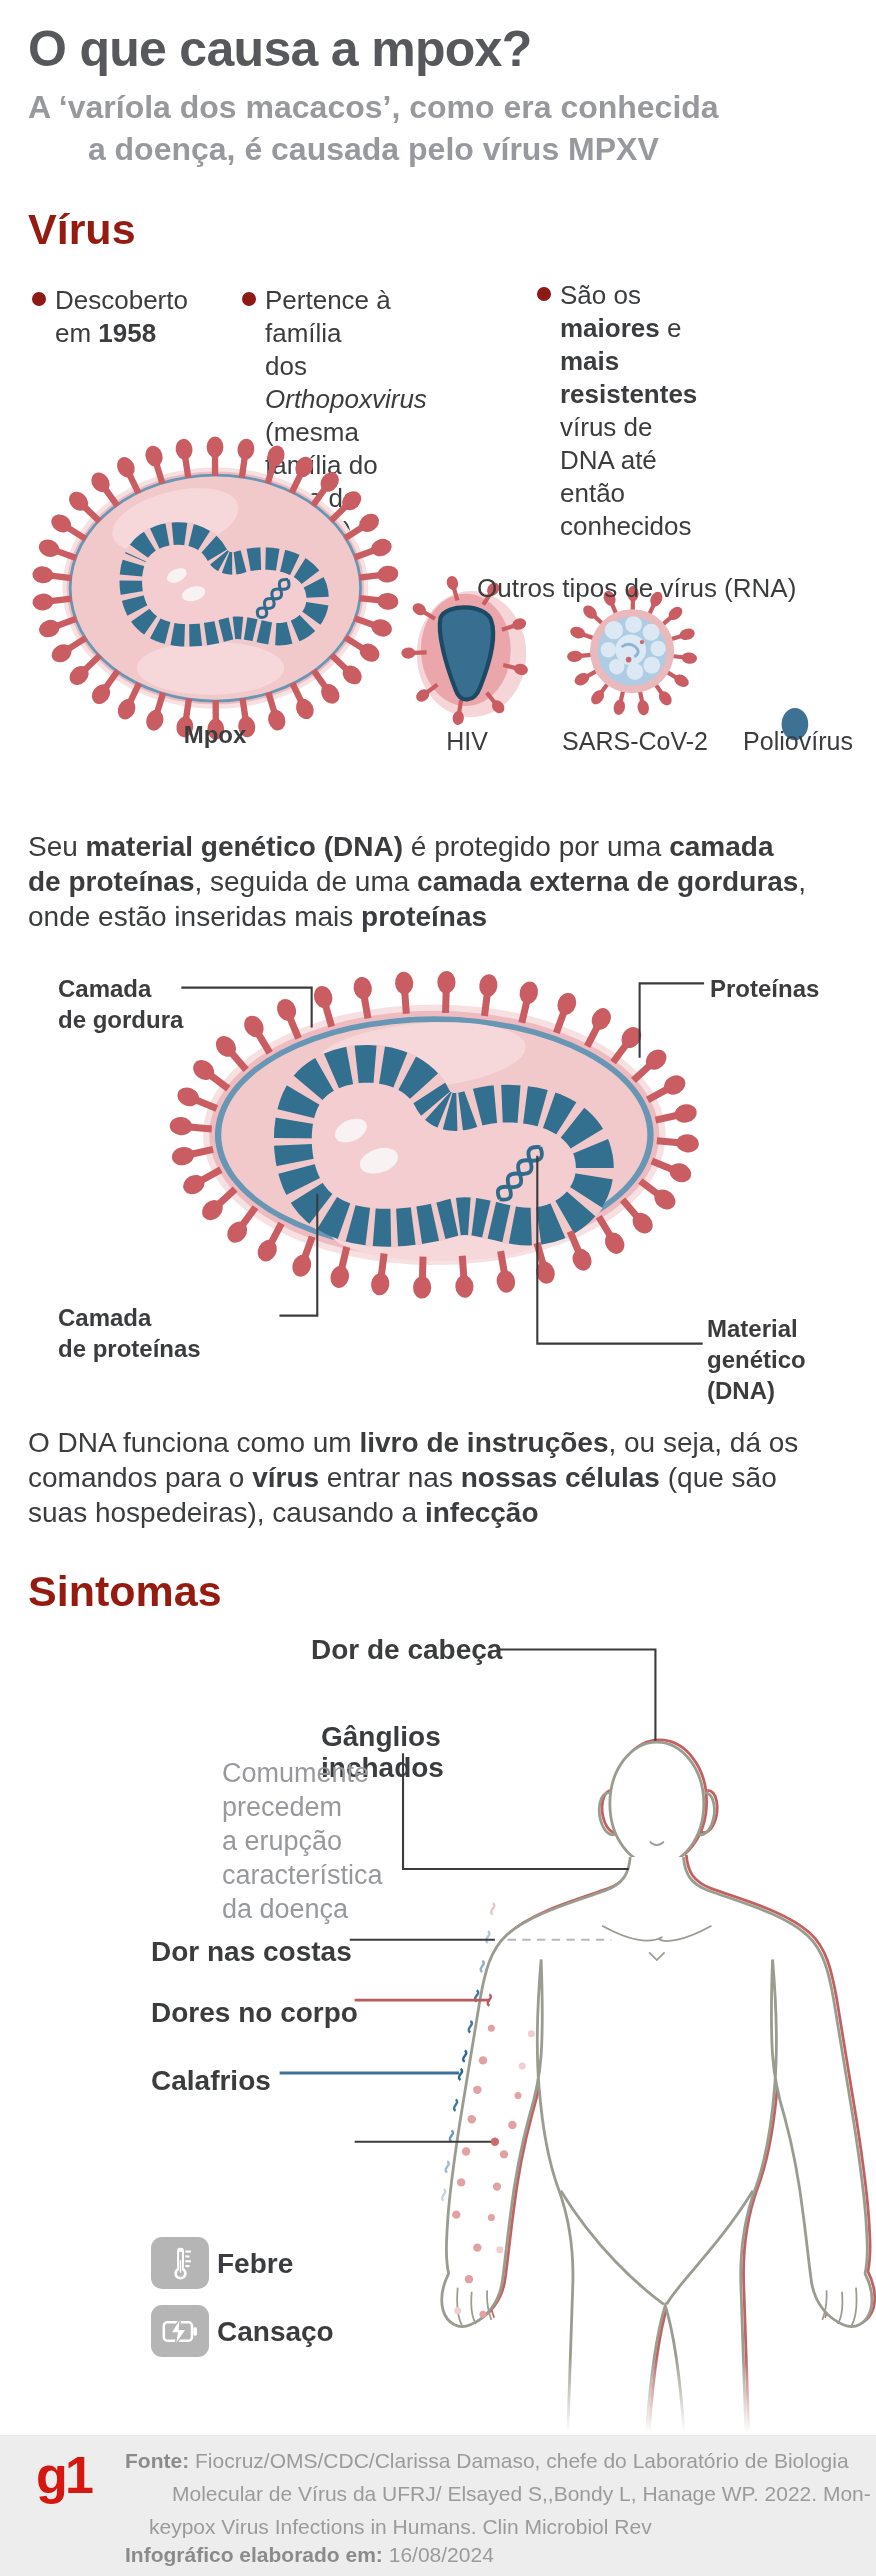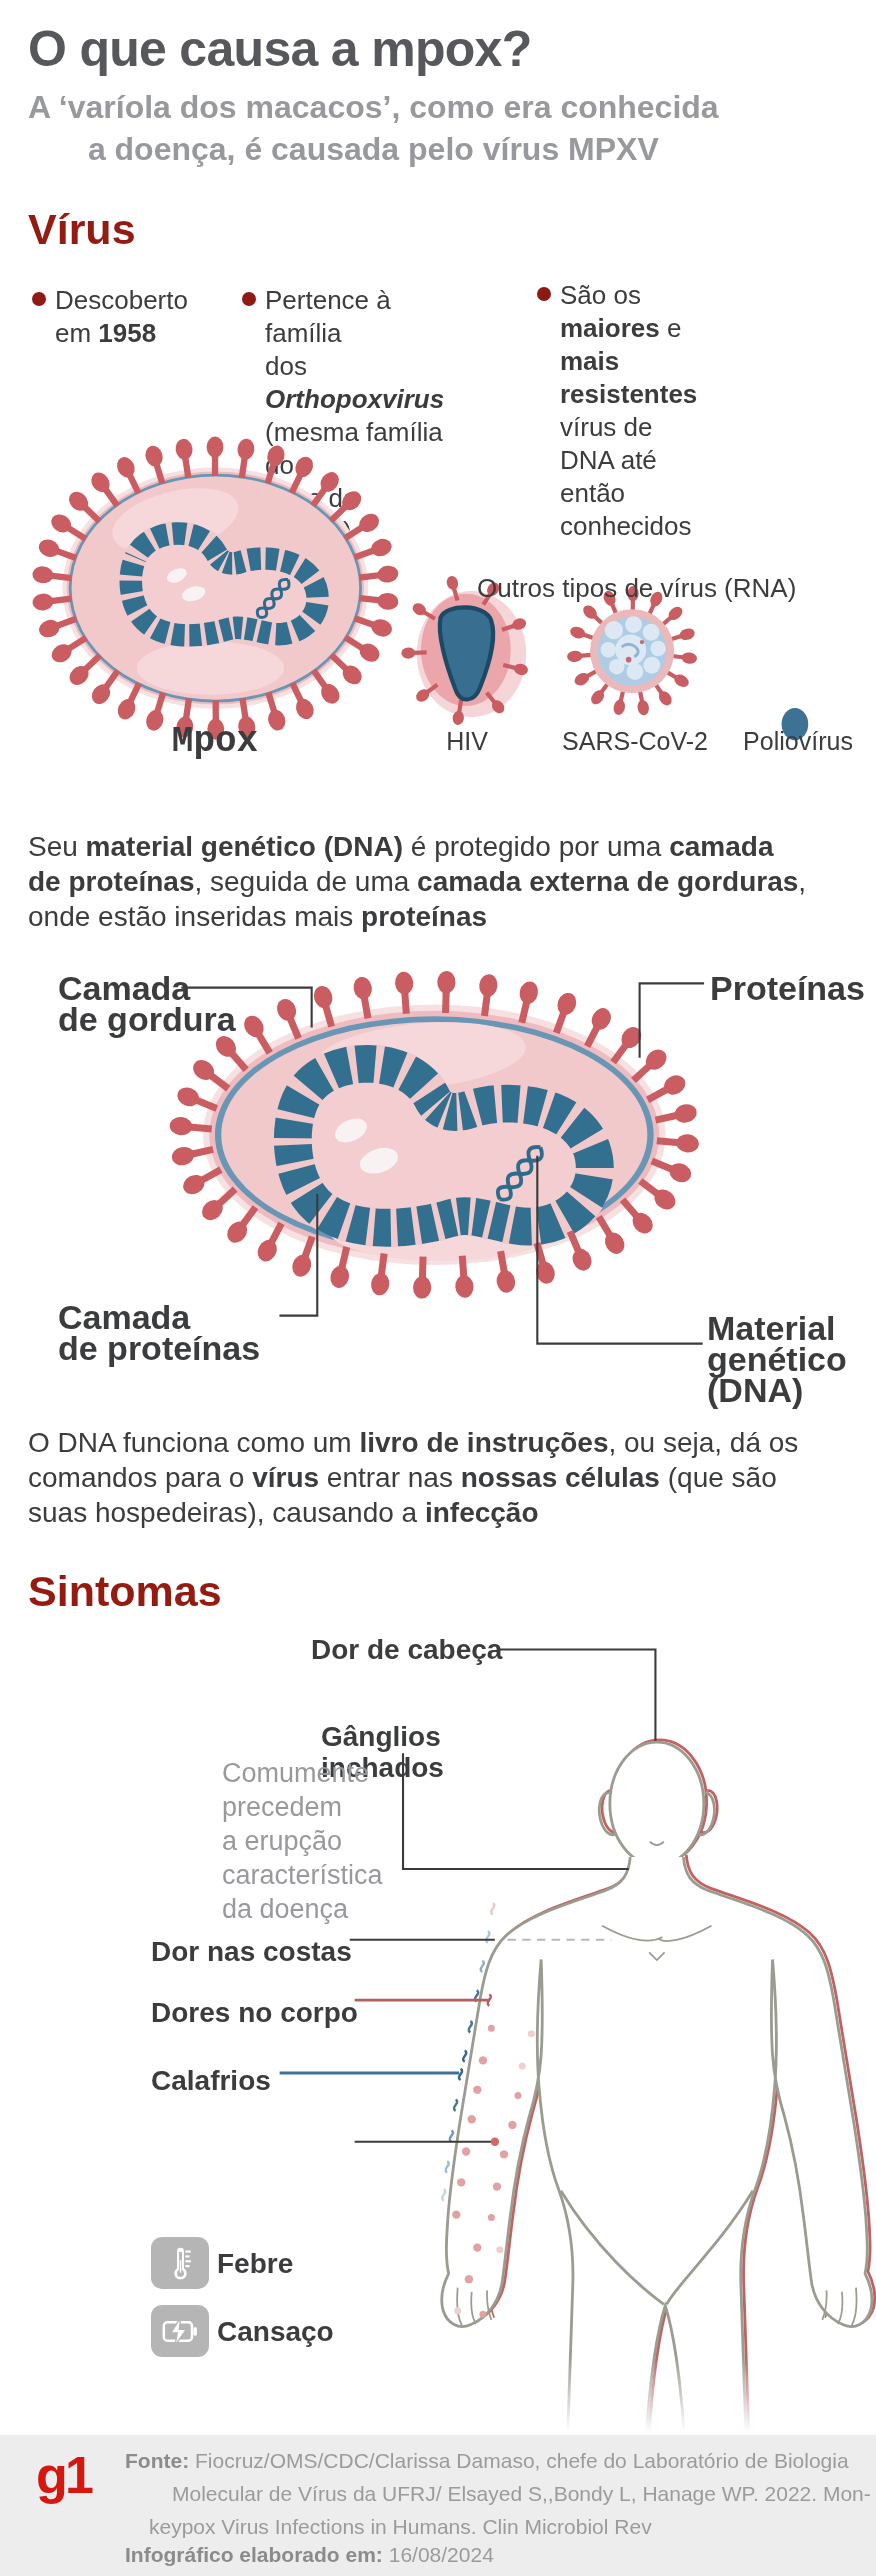--- a/index.html
+++ b/index.html
@@ -7,22 +7,22 @@
           font-family:"Liberation Sans",sans-serif;color:#3b3c3e;}
   .abs{position:absolute;}
   .b{font-weight:700;}
   .title{font-size:50px;font-weight:700;color:#57585c;letter-spacing:-0.7px;}
   .subtitle{font-size:32px;font-weight:700;color:#97999c;line-height:42px;}
   .sechead{font-size:43px;font-weight:700;color:#951b10;}
   .bullet-dot{width:14px;height:14px;border-radius:50%;background:#8e1a15;}
   .bullet-text{font-size:26px;line-height:33px;color:#3b3c3e;}
   .para{font-size:28px;line-height:35px;color:#3b3c3e;}
   .vlabel{font-size:25px;color:#3b3c3e;transform:translateX(-50%);white-space:nowrap;}
-  .vlabel.big{font-weight:700;font-size:36px;font-family:Liberation Mono, monospace;}
-  .dlabel{font-size:34px;font-weight:700;line-height:31px;color:#3b3c3e;white-space:nowrap;}
+  .vlabel.big{font-weight:700;font-size:24px;}
+  .dlabel{font-size:24px;font-weight:700;line-height:31px;color:#3b3c3e;white-space:nowrap;}
   .symlabel{font-size:28px;font-weight:700;line-height:31px;color:#3b3c3e;white-space:nowrap;}
   .symnote{font-size:27px;line-height:34px;color:#97999c;white-space:nowrap;}
   .iconbox{width:58px;height:52px;background:#b5b5b5;border-radius:11.2px;display:flex;align-items:center;justify-content:center;}
   .footer-bg{left:0;top:2435px;width:877px;height:141px;background:#ededed;}
   .g1{font-size:52px;font-weight:700;color:#d6170f;letter-spacing:-2.8px;}
   .ftext{font-size:21px;line-height:25px;color:#9b9b9b;white-space:nowrap;}
   .ftext .b{color:#8b8b8b;margin-left:38px;}
   svg{display:block;}
 </style>
 </head>
@@ -42,21 +42,21 @@
     <div class="abs bullet-dot" style="left:0;top:8.4px;"></div>
     <div class="abs bullet-text" style="left:23px;top:0;">
       <div><span>Descoberto</span></div>
       <div><span>em </span><span style="font-weight: 700;">1958</span></div>
     </div>
   </div>
   <div class="abs" style="left:242px;top:284px;">
     <div class="abs bullet-dot" style="left:0;top:8.4px;"></div>
     <div class="abs bullet-text" style="left:23px;top:0;">
       <div><span>Pertence à família</span></div>
-      <div><span>dos </span><span style="font-weight: 700; font-style: italic;">Orthopoxvirus</span></div>
+      <div><span>dos </span><span style="font-weight: 400; font-style: italic;">Orthopoxvirus</span></div>
       <div><span>(mesma família do</span></div>
       <div><span>vírus da varíola)</span></div>
     </div>
   </div>
   <div class="abs" style="left:537px;top:279px;">
     <div class="abs bullet-dot" style="left:0;top:8.4px;"></div>
     <div class="abs bullet-text" style="left:23px;top:0;">
       <div><span>São os </span><span style="font-weight: 700;">maiores</span><span> e</span></div>
       <div><span style="font-weight: 700; margin-top: 39px;">mais resistentes</span></div>
       <div><span>vírus de DNA até</span></div>

